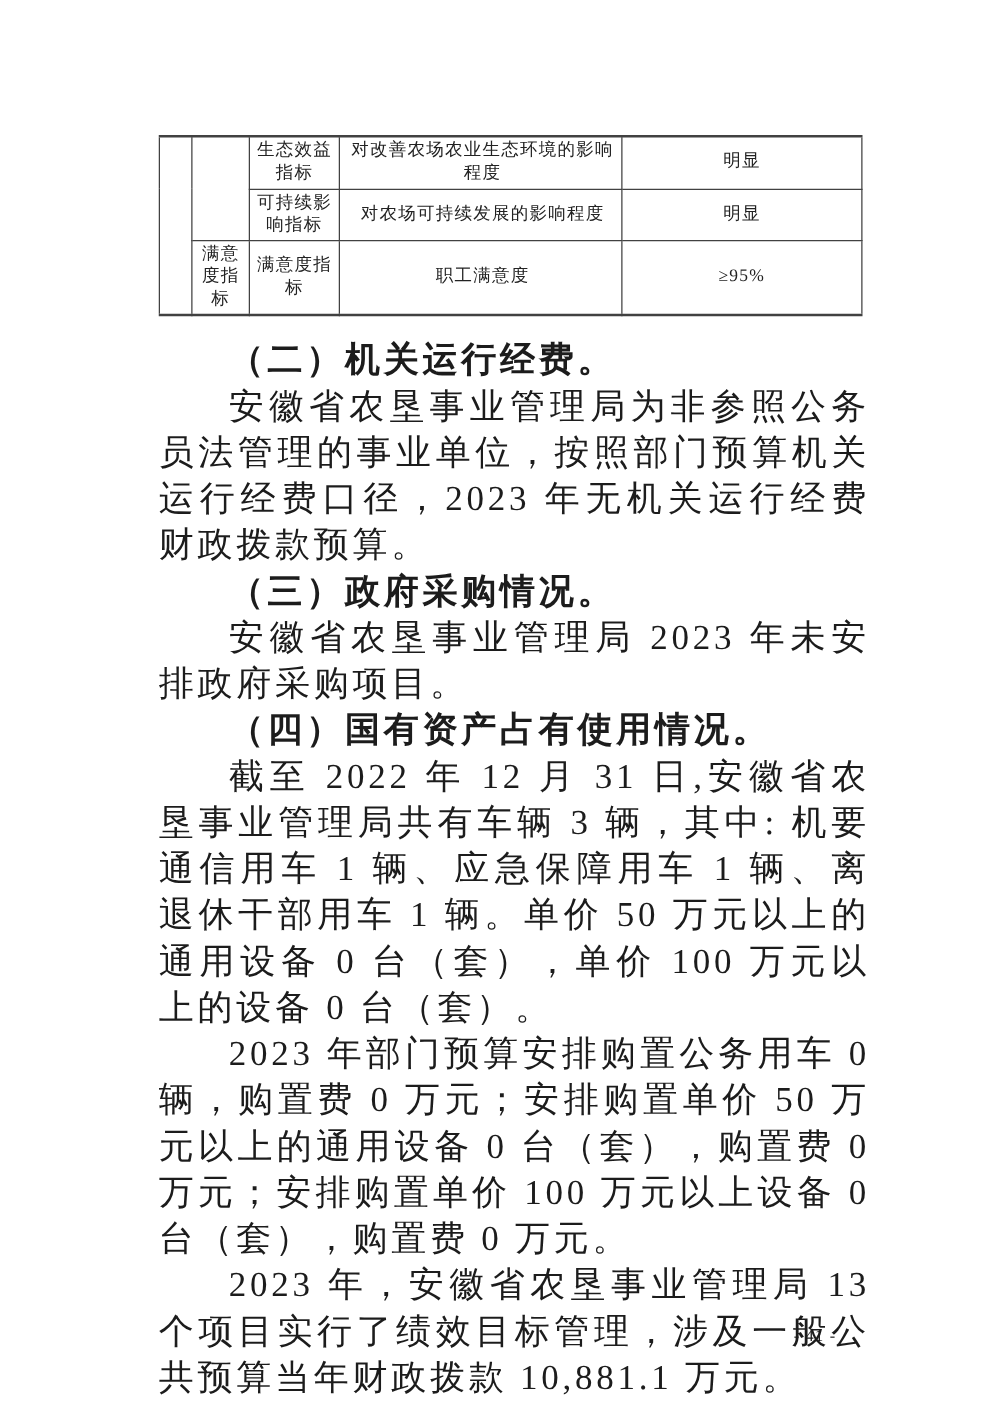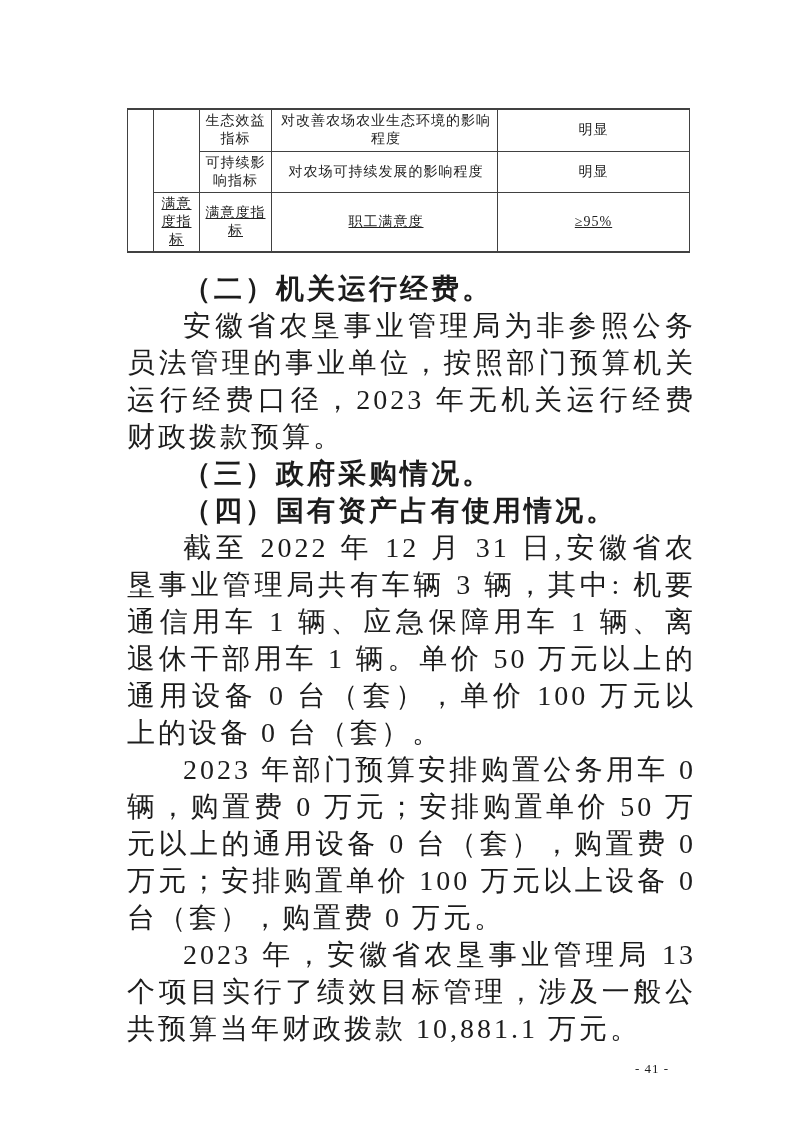--- a/index.html
+++ b/index.html
@@ -44,21 +44,21 @@
     padding-left: 7px;
     padding-right: 4px;
   }
   .col-a { width: 26px; }
   .col-b { width: 46px; }
   .col-c { width: 72px; }
   .col-d { width: 226px; }
   .col-e { width: 192px; }
   tr.r1 { height: 42px; }
   tr.r2 { height: 35px; }
-  tr.r3 { height: 50px; text-decoration: underline; }
+  tr.r3 { height: 50px; }
   
   .doc-text {
     margin-top: 17px;
     font-size: 28px;
     line-height: 37px;
     letter-spacing: 3px;
     text-align: justify;
   }
   .heading {
     font-weight: bold;
@@ -113,20 +113,21 @@
           <td>≥95%</td>
         </tr>
       </tbody>
     </table>
 
     <div class="doc-text">
       <div class="heading">（二）机关运行经费。</div>
       <p class="para">安徽省农垦事业管理局为非参照公务员法管理的事业单位，按照部门预算机关运行经费口径，2023 年无机关运行经费财政拨款预算。</p>
 
       <div class="heading">（三）政府采购情况。</div>
+      <p class="para">安徽省农垦事业管理局 2023 年未安排政府采购项目。</p>
 
       <div class="heading">（四）国有资产占有使用情况。</div>
       <p class="para">截至 2022 年 12 月 31 日,安徽省农垦事业管理局共有车辆 3 辆，其中: 机要通信用车 1 辆、应急保障用车 1 辆、离退休干部用车 1 辆。单价 50 万元以上的通用设备 0 台（套），单价 100 万元以上的设备 0 台（套）。</p>
       <p class="para">2023 年部门预算安排购置公务用车 0 辆，购置费 0 万元；安排购置单价 50 万元以上的通用设备 0 台（套），购置费 0 万元；安排购置单价 100 万元以上设备 0 台（套），购置费 0 万元。</p>
 
       <p class="para">2023 年，安徽省农垦事业管理局 13 个项目实行了绩效目标管理，涉及一般公共预算当年财政拨款 10,881.1 万元。</p>
     </div>
   </div>
 
   <div class="page-number">- 41 -</div>

